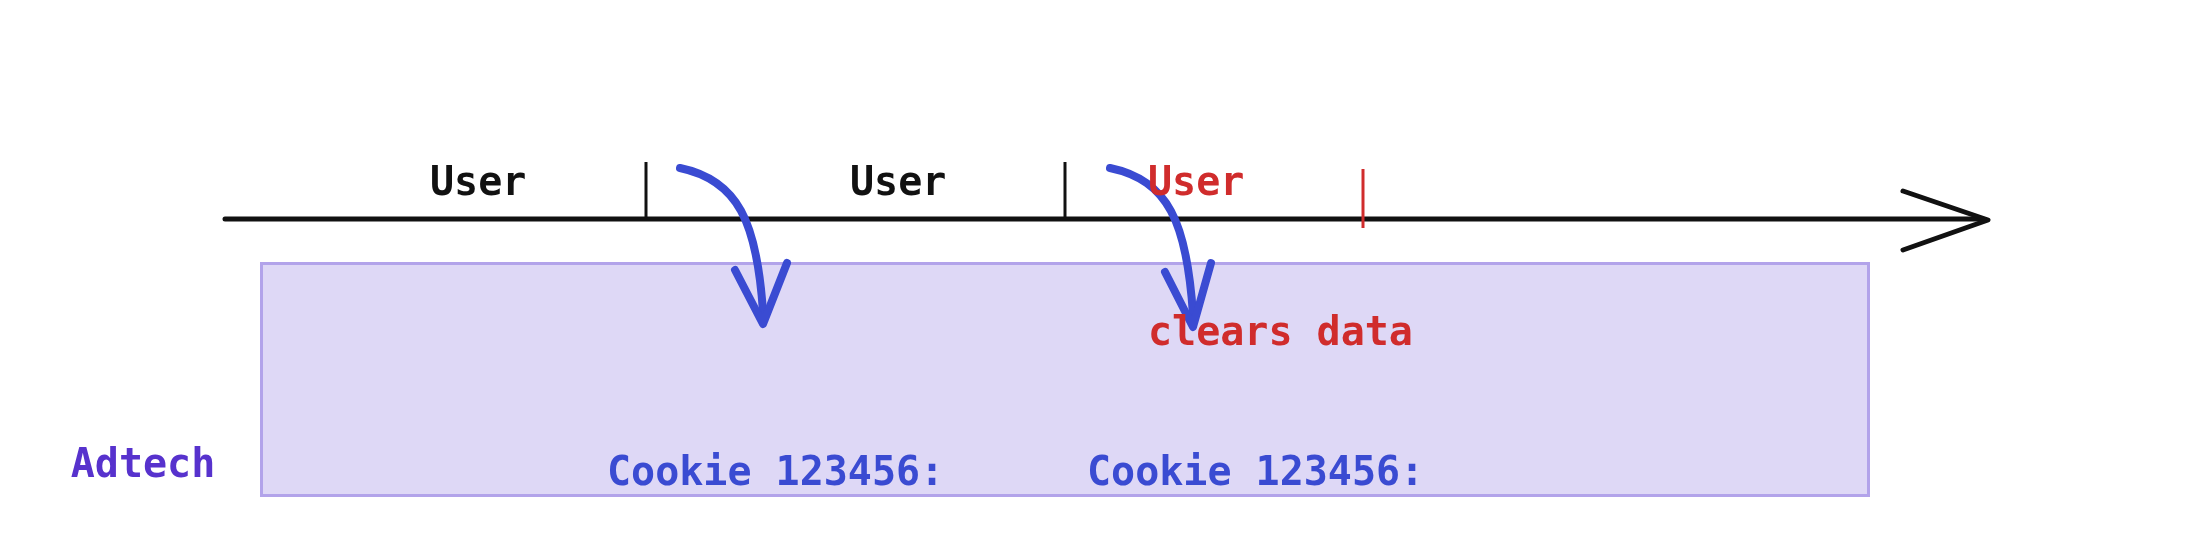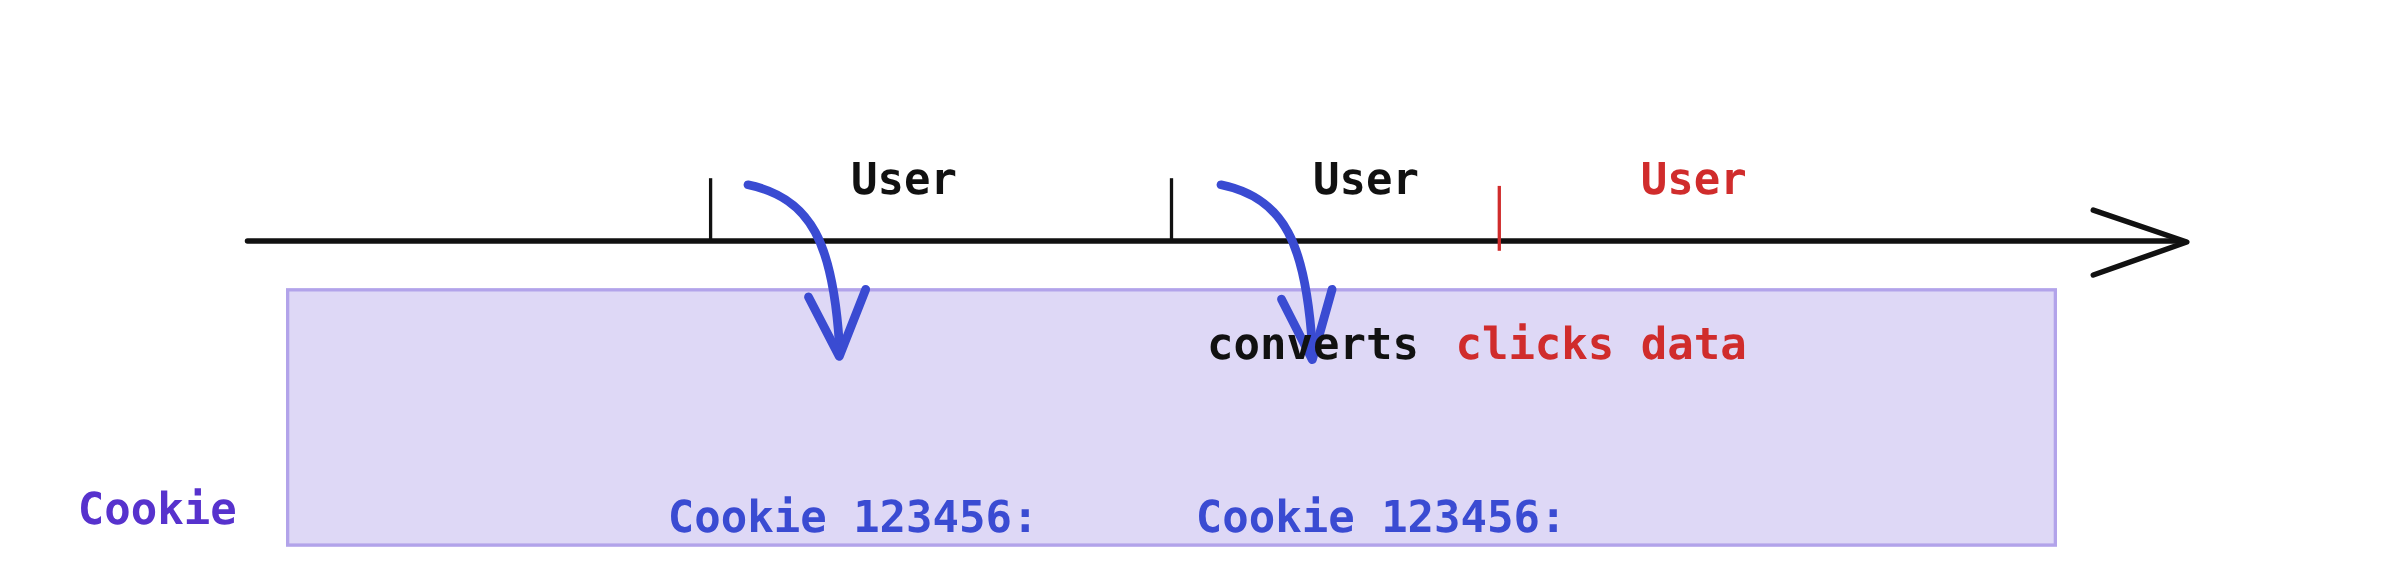--- a/index.html
+++ b/index.html
@@ -11,21 +11,21 @@
     font-family:"DejaVu Sans Mono","Liberation Mono",monospace;
   }
   .layer{position:absolute;left:0;top:0;width:2188px;height:534px;}
   .label{
     position:absolute;
     font-weight:bold;
     font-size:40px;
     line-height:50px;
     white-space:pre;
   }
-  .event-label{width:440px;text-align:right;top:38px;color:#111111;}
+  .event-label{width:440px;text-align:left;top:56px;color:#111111;}
   .server-box{
     position:absolute;
     left:260px;top:262px;
     width:1610px;height:235px;
     background:#ded8f6;
     border:3px solid #b2a3ea;
     box-sizing:border-box;
   }
   .server-label{left:33px;top:328px;width:220px;text-align:center;line-height:54px;}
   .record{top:346px;text-align:left;}
@@ -58,31 +58,30 @@
       <path d="M 1165 272 L 1193 327 L 1211 263"></path>
     </g>
   </svg>
 
   <div class="label event-label" style="left:430px;">
     <div>User</div>
   </div>
 
   <div class="label event-label" style="left:850px;">
     <div>User</div>
-    <div>converts</div>
   </div>
 
   <div class="label event-label" style="left:1148px;color:#d02c2c;">
     <div>User</div>
-    <div>clicks data</div>
+    <div>clears data</div>
   </div>
 
 
   <div class="label server-label" style="color:#5732cd;">
-    <div>Cookie</div>
+    <div>Adtech</div>
     
   </div>
 
   <div class="label record" style="left:607px;color:#3a4bd2;">
     <div>Cookie 123456:</div>
     
   </div>
 
   <div class="label record" style="left:1087px;color:#3a4bd2;">
     <div>Cookie 123456:</div>

